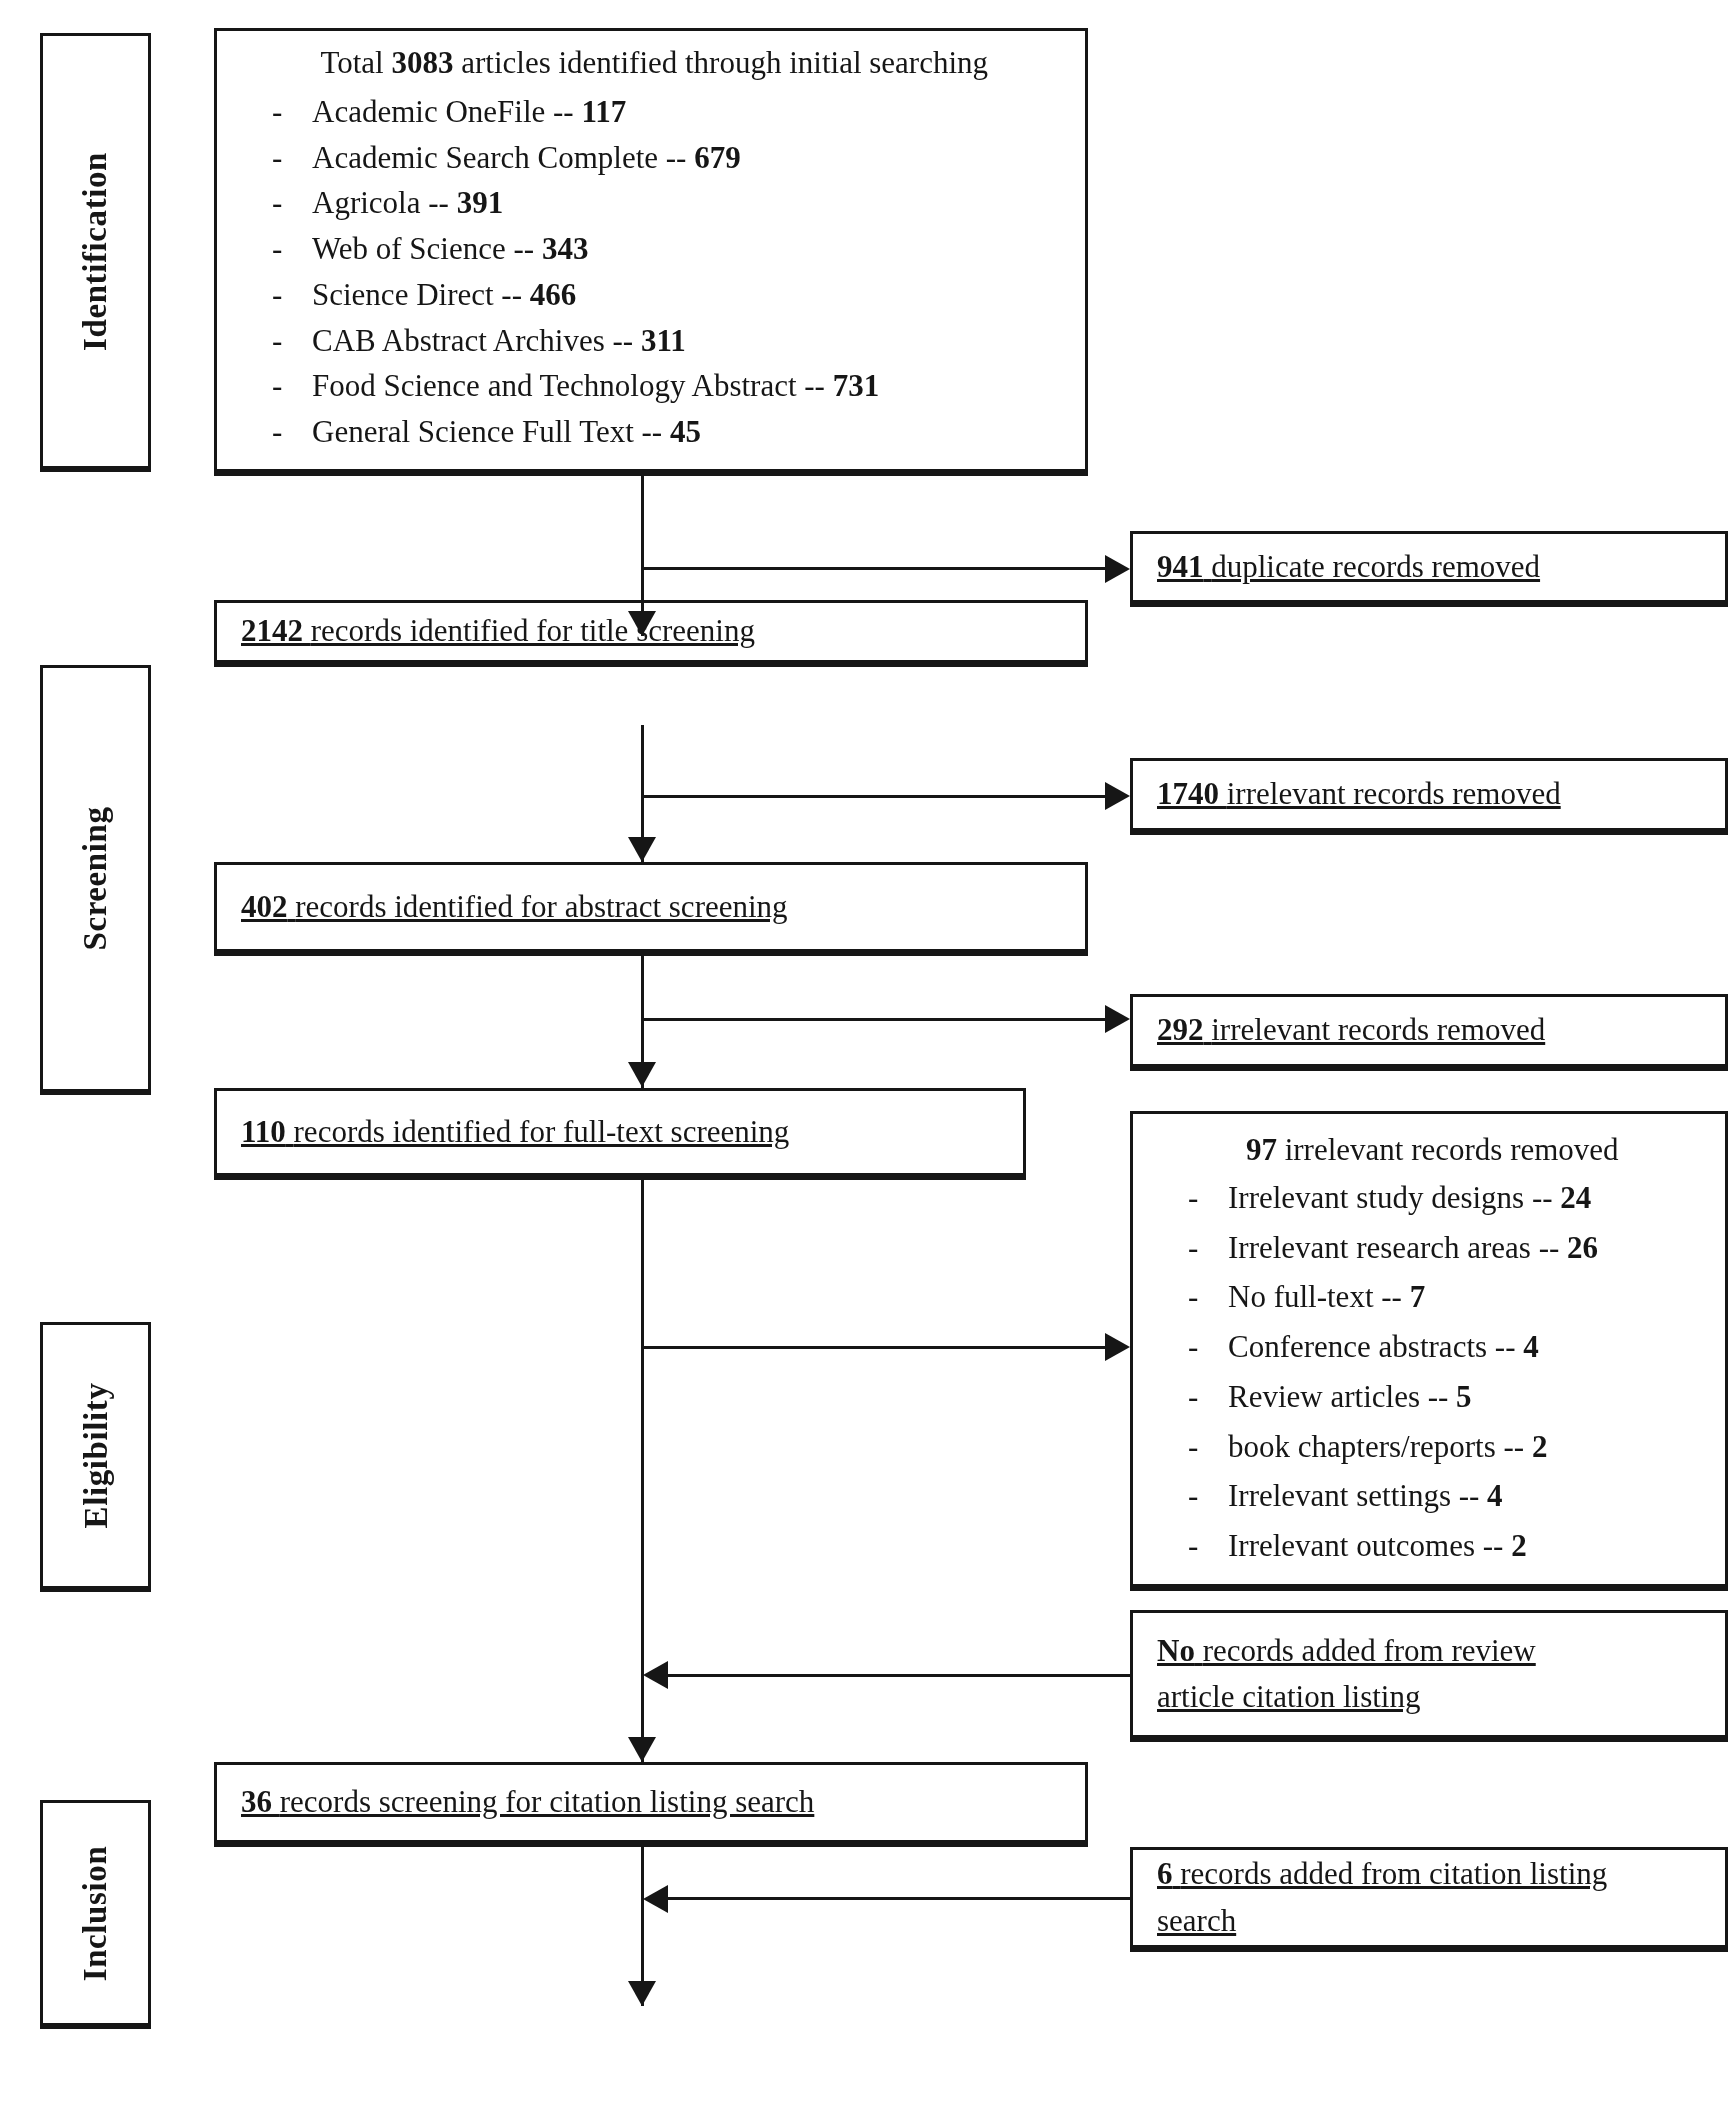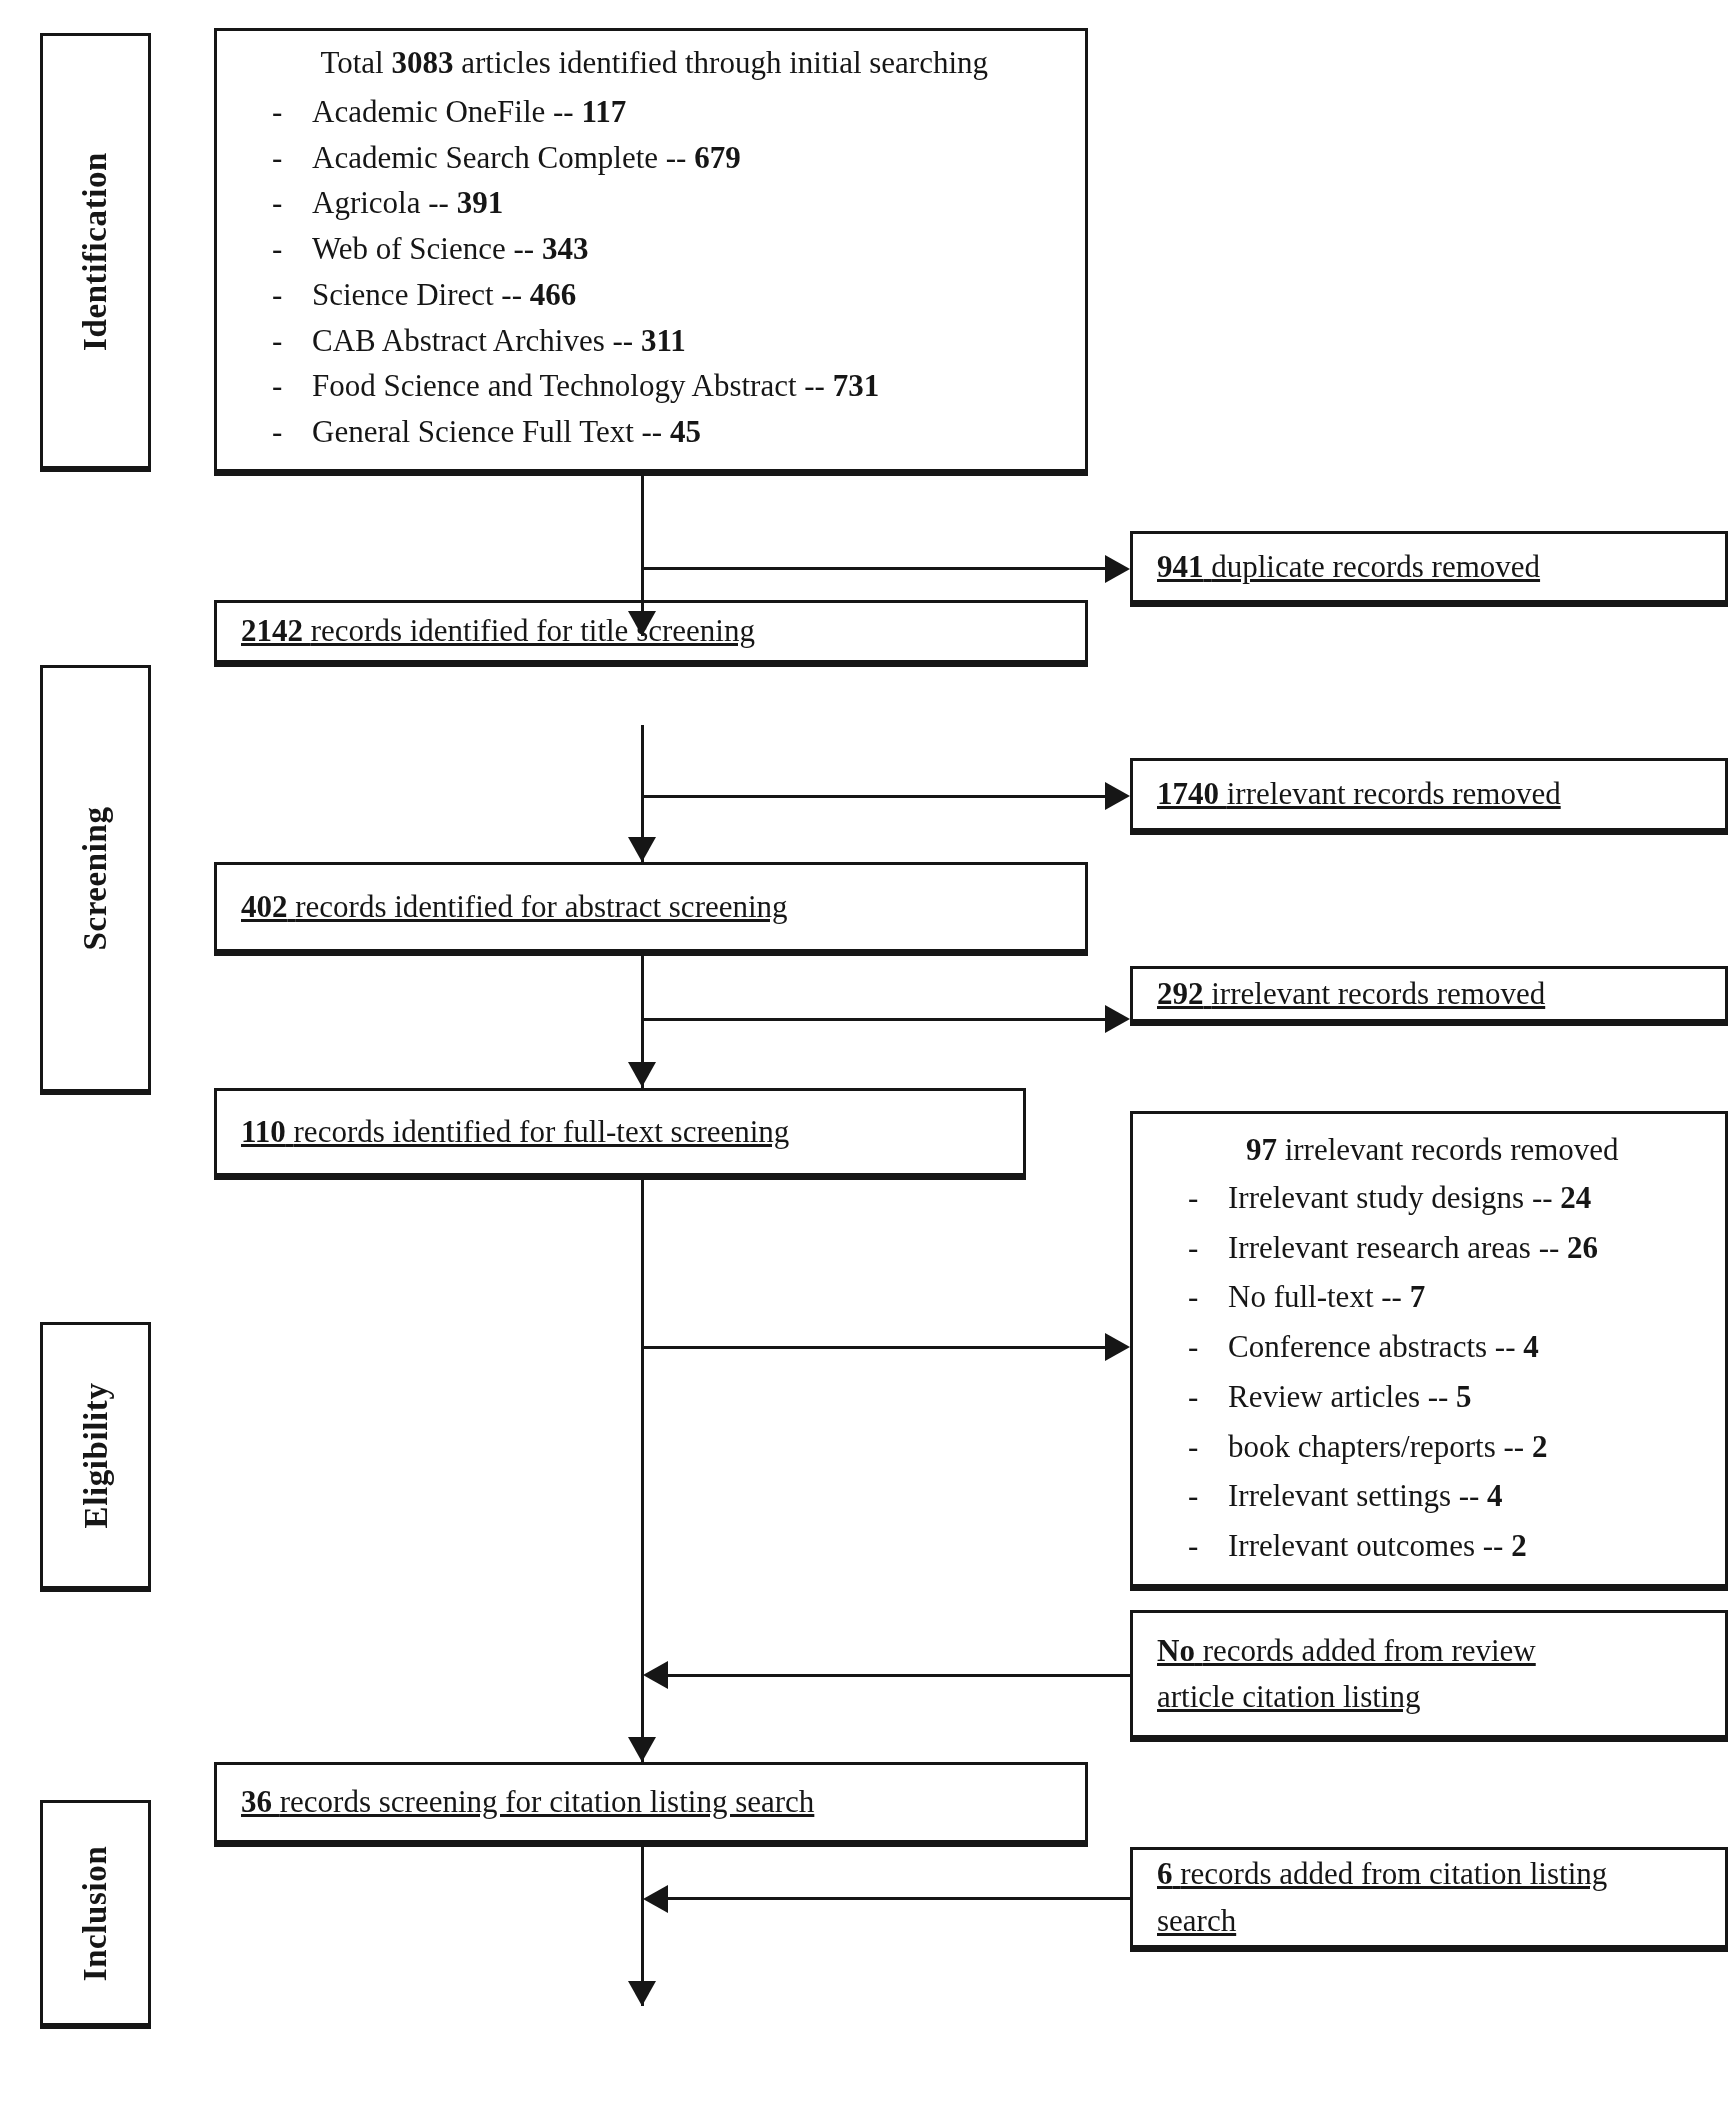--- a/index.html
+++ b/index.html
@@ -126,21 +126,21 @@
     </div>
   </div>
 
   <div class="box fill-center" style="left:1130px;top:758px;width:598px;height:77px">
     <div>
       <b>1740</b>
       <span>irrelevant records removed</span>
     </div>
   </div>
 
-  <div class="box fill-center" style="left:1130px;top:966px;width:598px;height:60px">
+  <div class="box fill-center" style="left:1130px;top:994px;width:598px;height:77px">
     <div>
       <b>292</b>
       <span>irrelevant records removed</span>
     </div>
   </div>
 
   <div class="box" style="left:1130px;top:1111px;width:598px;height:480px">
     <div class="box-title" style="padding-top:19px;">
       <b>97</b>
       <span>irrelevant records removed</span>

